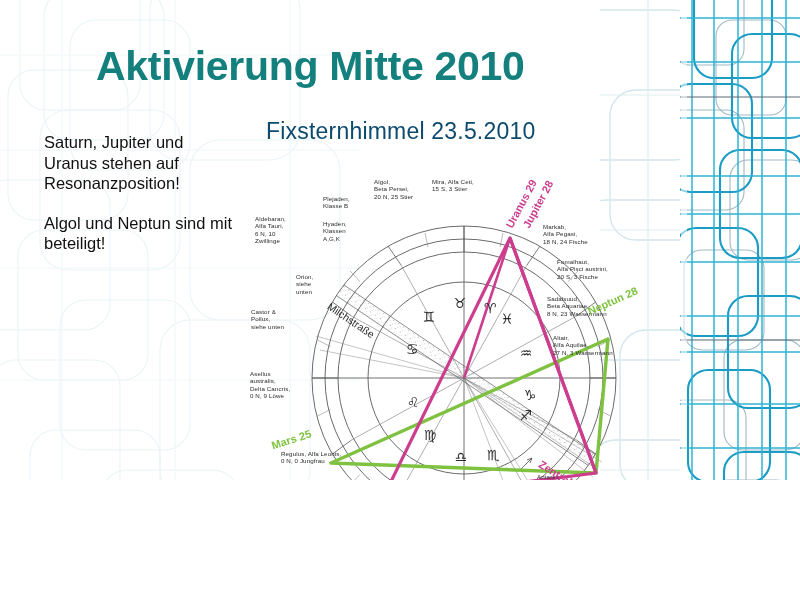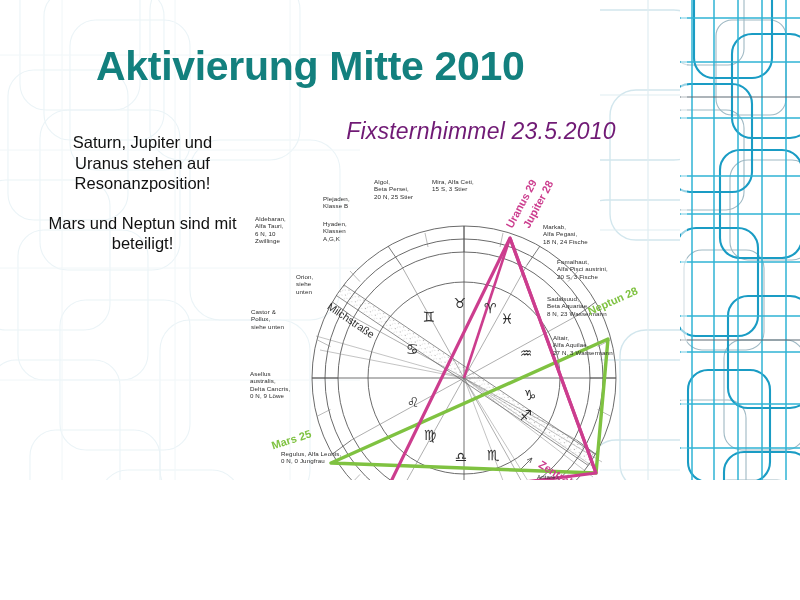--- a/index.html
+++ b/index.html
@@ -26,28 +26,28 @@
     font-size:41px;font-weight:bold;color:#13807e;
     letter-spacing:-0.3px;line-height:1.1;
     font-family:"Liberation Sans", sans-serif;
   }
 
   
   #body-text{
     position:absolute;left:44px;top:132px;width:205px;
     font-size:16.5px;line-height:20.5px;color:#111;
   }
-  #body-text p{margin:0 8px 19px 0;text-align:center;}
+  #body-text p{margin:0 8px 19px 0;}
   #body-text p:last-child{margin-bottom:0;}
 
   
   #chart{position:absolute;left:246px;top:110px;width:460px;height:450px;}
   #chart-title{
-    position:absolute;left:20px;top:8px;width:430px;text-align:center;
-    font-size:23px;color:#701a75;letter-spacing:.2px;font-style:italic;
+    position:absolute;left:20px;top:8px;width:430px;text-align:left;
+    font-size:23px;color:#0c4a6e;letter-spacing:.2px;
   }
   #wheel-svg{position:absolute;left:0;top:0;width:460px;height:450px;}
 
   .star-lbl{
     position:absolute;font-size:6.2px;line-height:7.4px;color:#2b2b2b;
     font-family:"Liberation Sans", sans-serif;white-space:pre;letter-spacing:.1px;
   }
   .planet-lbl{
     position:absolute;font-size:11px;font-weight:600;white-space:nowrap;
     font-family:"Liberation Sans", sans-serif;
@@ -164,21 +164,21 @@
       <g fill="none" stroke="#ffffff" stroke-width="6" opacity="0.55">
         <line x1="4" y1="0" x2="4" y2="600"></line>
       </g>
     </svg>
   </div>
 
   <div id="title">Aktivierung Mitte 2010</div>
 
   <div id="body-text">
     <p>Saturn, Jupiter und Uranus stehen auf Resonanzposition!</p>
-    <p>Mars und Neptun sind mit beteiligt!</p>
+    <p>Algol und Neptun sind mit beteiligt!</p>
   </div>
 
   <div id="chart">
 
     <div id="chart-title">Fixsternhimmel 23.5.2010</div>
 
     <svg id="wheel-svg" viewBox="0 0 460 450">
       <defs>
         <pattern id="mwdots" width="6" height="6" patternUnits="userSpaceOnUse">
           <rect width="6" height="6" fill="#ffffff"></rect>

